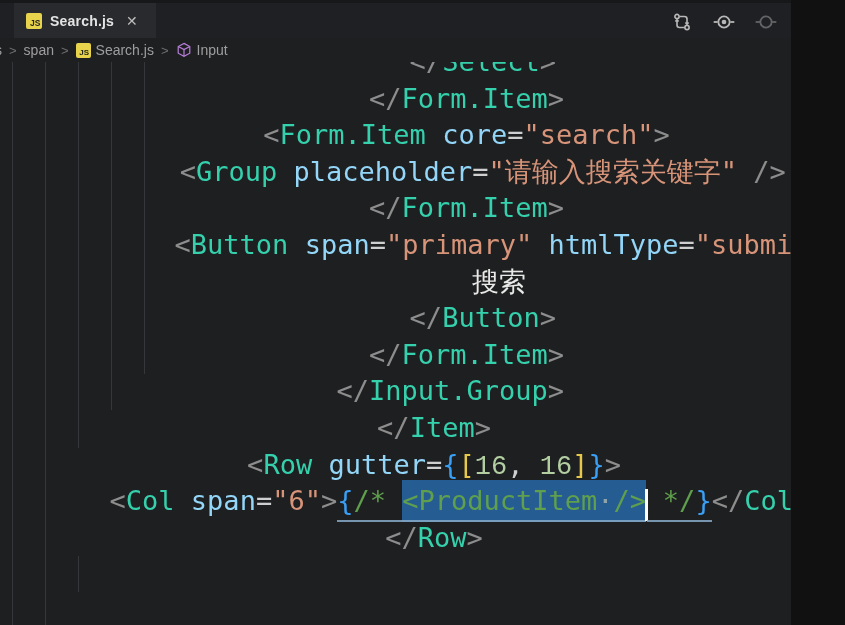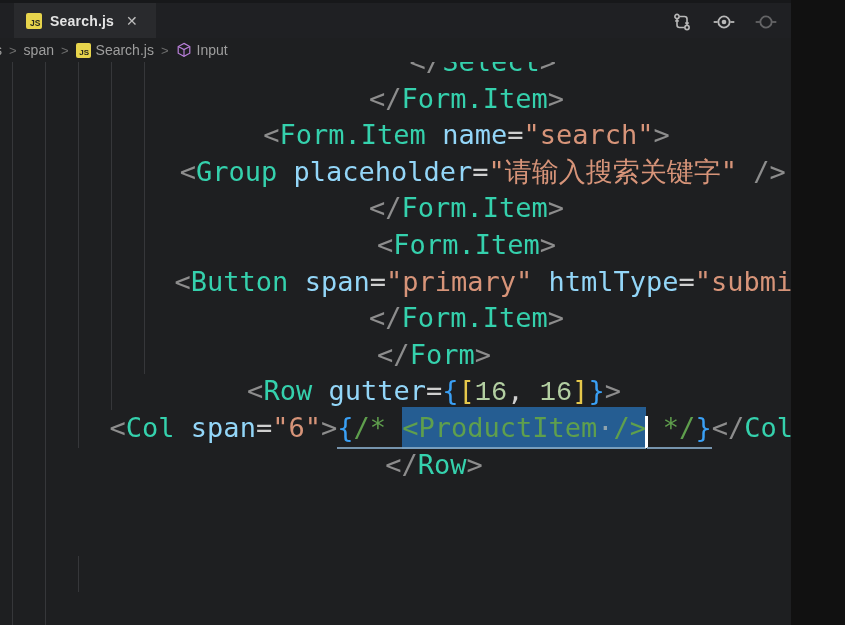--- a/index.html
+++ b/index.html
@@ -113,27 +113,29 @@
   <div class="editor">
     <div class="guide" style="left:12px;top:24px;bottom:0;"></div>
     <div class="guide" style="left:45px;top:24px;bottom:0;"></div>
     <div class="guide" style="left:78px;top:24px;height:386px;"></div>
     <div class="guide" style="left:78px;top:518px;height:36px;"></div>
     <div class="guide" style="left:111px;top:24px;height:348px;"></div>
     <div class="guide" style="left:144px;top:24px;height:312px;"></div>
     <div id="code">
         <div class="line"><span class="sp">          </span><span class="pu">&lt;/</span><span class="tag">Select</span><span class="pu">&gt;</span></div>
         <div class="line"><span class="sp">        </span><span class="pu">&lt;/</span><span class="tag">Form.Item</span><span class="pu">&gt;</span></div>
-        <div class="line"><span class="sp">        </span><span class="pu">&lt;</span><span class="tag">Form.Item</span><span class="sp"> </span><span class="at">name</span><span class="eq">=</span><span class="st">"search"</span><span class="pu">&gt;</span></div>
+        <div class="line"><span class="sp">        </span><span class="pu">&lt;</span><span class="tag">Form.Item</span><span class="sp"> </span><span class="at">core</span><span class="eq">=</span><span class="st">"search"</span><span class="pu">&gt;</span></div>
         <div class="line"><span class="sp">          </span><span class="pu">&lt;</span><span class="tag">Group</span><span class="sp"> </span><span class="at">placeholder</span><span class="eq">=</span><span class="st">"请输入搜索关键字"</span><span class="sp"> </span><span class="pu">/&gt;</span></div>
         <div class="line"><span class="sp">        </span><span class="pu">&lt;/</span><span class="tag">Form.Item</span><span class="pu">&gt;</span></div>
-        <div class="line"><span class="sp">        </span><span class="pu">&lt;</span><span class="tag">Form.Item</span><span class="pu">&gt;</span></div>
         <div class="line"><span class="sp">          </span><span class="pu">&lt;</span><span class="tag">Button</span><span class="sp"> </span><span class="at">span</span><span class="eq">=</span><span class="st">"primary"</span><span class="sp"> </span><span class="at">htmlType</span><span class="eq">=</span><span class="st">"submit"</span><span class="pu">&gt;</span></div>
+        <div class="line"><span class="sp">            </span><span class="tx">搜索</span></div>
+        <div class="line"><span class="sp">          </span><span class="pu">&lt;/</span><span class="tag">Button</span><span class="pu">&gt;</span></div>
         <div class="line"><span class="sp">        </span><span class="pu">&lt;/</span><span class="tag">Form.Item</span><span class="pu">&gt;</span></div>
-        <div class="line"><span class="sp">    </span><span class="pu">&lt;/</span><span class="tag">Form</span><span class="pu">&gt;</span></div>
+        <div class="line"><span class="sp">      </span><span class="pu">&lt;/</span><span class="tag">Input.Group</span><span class="pu">&gt;</span></div>
+        <div class="line"><span class="sp">    </span><span class="pu">&lt;/</span><span class="tag">Item</span><span class="pu">&gt;</span></div>
         <div class="line"><span class="sp">    </span><span class="pu">&lt;</span><span class="tag">Row</span><span class="sp"> </span><span class="at">gutter</span><span class="eq">=</span><span class="br">{</span><span class="bk">[</span><span class="nu">16</span><span class="eq">,</span><span class="sp"> </span><span class="nu">16</span><span class="bk">]</span><span class="br">}</span><span class="pu">&gt;</span></div>
         <div class="line"><span class="sp">      </span><span class="pu">&lt;</span><span class="tag">Col</span><span class="sp"> </span><span class="at">span</span><span class="eq">=</span><span class="st">"6"</span><span class="pu">&gt;</span><span class="br u">{</span><span class="cm u">/* </span><span class="cm sel u">&lt;ProductItem</span><span class="wd sel u">·</span><span class="cm sel u">/&gt;</span><span class="caret"></span><span class="cm u"> */</span><span class="br u">}</span><span class="pu">&lt;/</span><span class="tag">Col</span><span class="pu">&gt;</span></div>
         <div class="line"><span class="sp">    </span><span class="pu">&lt;/</span><span class="tag">Row</span><span class="pu">&gt;</span></div>
       </div>
 
   </div>
 
 </div>
 
 </body></html>

